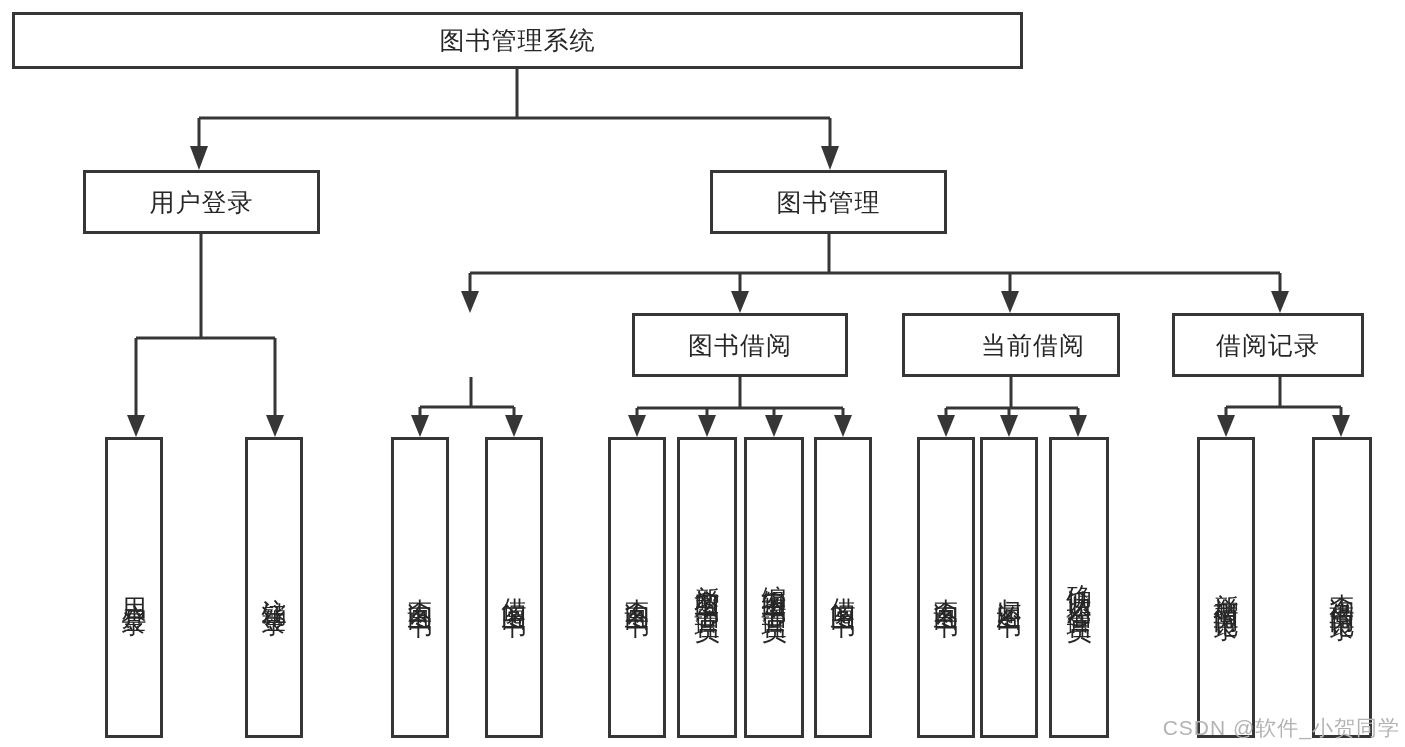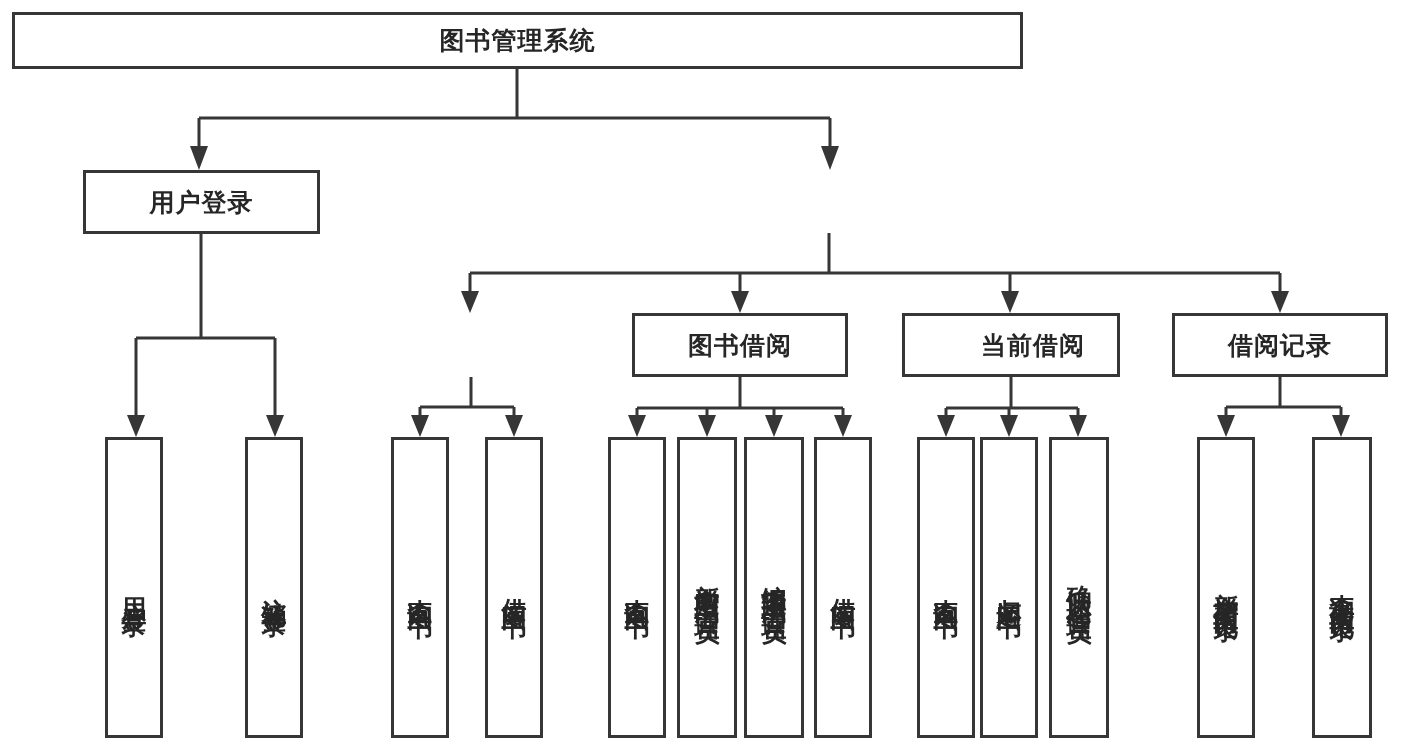--- a/index.html
+++ b/index.html
@@ -1,18 +1,18 @@
 <!DOCTYPE html>
 <html><head>
 <meta charset="utf-8">
 <style>
   html,body{margin:0;padding:0;background:#ffffff;}
   .stage{
     position:relative;width:1405px;height:747px;background:#ffffff;overflow:hidden;
-    font-family:"Liberation Sans","DejaVu Sans",sans-serif;color:#222222;font-weight:bold;
+    font-family:"Liberation Sans","DejaVu Sans",sans-serif;color:#222222;
   }
   .wires{position:absolute;left:0;top:0;width:1405px;height:747px;z-index:1;}
   .box{
     position:absolute;background:#ffffff;border:3px solid #363636;box-sizing:border-box;
     display:flex;align-items:center;justify-content:center;z-index:2;
   }
   .hbox .lbl{font-size:25px;letter-spacing:1px;color:#262626;white-space:nowrap;}
   .vbox .lbl{
     writing-mode:vertical-rl;text-orientation:mixed;
     font-size:25px;line-height:1;letter-spacing:5px;color:#262626;
@@ -60,28 +60,31 @@
     <polygon points="1332,415 1350,415 1341,437" fill="#363636"></polygon>
   </svg>
 
   <div class="box hbox" style="left:12px;top:12px;width:1011px;height:57px;">
     <span class="lbl">图书管理系统</span>
   </div>
 
   <div class="box hbox" style="left:83px;top:170px;width:237px;height:64px;">
     <span class="lbl">用户登录</span>
   </div>
+  <div class="box hbox" style="left:710px;top:170px;width:237px;height:64px;">
+    <span class="lbl">图书管理</span>
+  </div>
 
   <div class="box hbox" style="left:632px;top:313px;width:216px;height:64px;justify-content:center;">
     <span class="lbl">图书借阅</span>
   </div>
   <div class="box hbox" style="left:902px;top:313px;width:218px;height:64px;padding-left:44px;">
     <span class="lbl">当前借阅</span>
   </div>
-  <div class="box hbox" style="left:1172px;top:313px;width:216px;height:64px;">
+  <div class="box hbox" style="left:1172px;top:313px;width:192px;height:64px;">
     <span class="lbl">借阅记录</span>
   </div>
 
   <div class="box vbox" style="left:105px;top:437px;width:58px;height:301px;">
     <span class="lbl">用户登录</span>
   </div>
   <div class="box vbox" style="left:245px;top:437px;width:58px;height:301px;">
     <span class="lbl">注销登录</span>
   </div>
 
@@ -115,14 +118,15 @@
     <span class="lbl">确认归还（管理员）</span>
   </div>
 
   <div class="box vbox" style="left:1197px;top:437px;width:58px;height:301px;">
     <span class="lbl">新增借阅记录</span>
   </div>
   <div class="box vbox" style="left:1312px;top:437px;width:60px;height:301px;">
     <span class="lbl">查询借阅记录</span>
   </div>
 
+  <div class="watermark">CSDN @软件_小贺同学</div>
 
 </div>
 
 </body></html>

